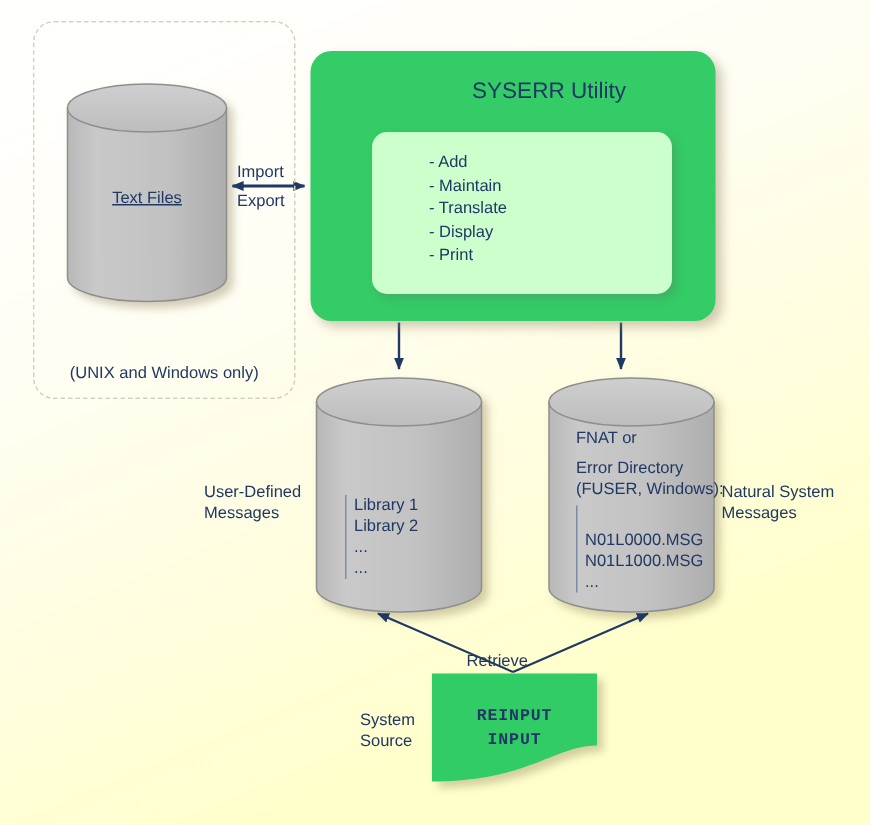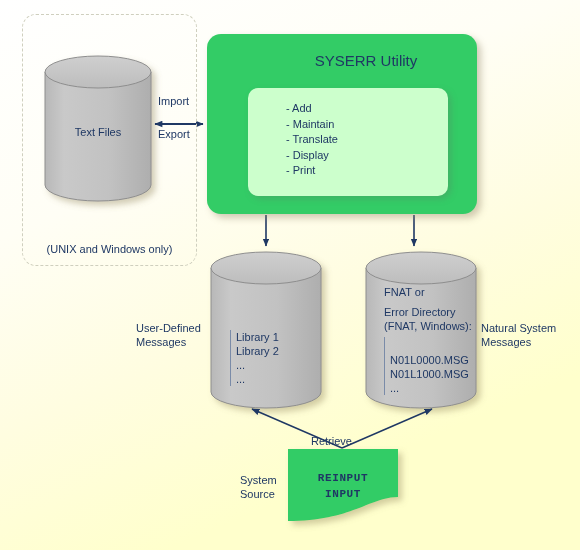--- a/index.html
+++ b/index.html
@@ -167,23 +167,23 @@
 
     <g>
       <line x1="342" y1="448" x2="252" y2="409" stroke="#1f3864" stroke-width="1.4" marker-end="url(#arrowEnd)"></line>
       <line x1="342" y1="448" x2="432" y2="409" stroke="#1f3864" stroke-width="1.4" marker-end="url(#arrowEnd)"></line>
     </g>
   </svg>
 
   <div id="dashed-region"></div>
   <div class="txt txt-c" style="left:22px; top:242px; width:175px;">(UNIX and Windows only)</div>
 
-  <div class="txt" style="left:45px; top:125px; width:106px; text-align:center;">Text Files</div>
-
-  <div class="txt" style="left:158px; top:94px;">Import</div>
+  <div class="txt" style="left:45px; top:125px; width:106px; text-align:center;text-decoration:underline;">Text Files</div>
+
+  <div class="txt" style="left:158px; top:108px;">Import</div>
   <div class="txt" style="left:158px; top:127px;">Export</div>
 
   <div id="syserr-panel">
     <div id="syserr-title" class="title-txt">SYSERR Utility</div>
     <div id="syserr-inner">
       <div class="func-list">
         <div>- Add</div>
         <div>- Maintain</div>
         <div>- Translate</div>
         <div>- Display</div>
@@ -199,21 +199,21 @@
     <div>...</div>
   </div>
 
   <div class="vlabel" style="left:136px; top:321px;">
     <div>User-Defined</div>
     <div>Messages</div>
   </div>
 
   <div class="txt" style="left:384px; top:285px;">FNAT or</div>
   <div class="txt" style="left:384px; top:305px;">Error Directory</div>
-  <div class="txt" style="left:384px; top:319px;">(FNAT, Windows):</div>
+  <div class="txt" style="left:384px; top:319px;">(FUSER, Windows):</div>
   <div class="listbox" style="left:384px; top:337px; padding-top:16px;">
     <div>N01L0000.MSG</div>
     <div>N01L1000.MSG</div>
     <div>...</div>
   </div>
 
   <div class="vlabel" style="left:481px; top:321px;">
     <div>Natural System</div>
     <div>Messages</div>
   </div>

